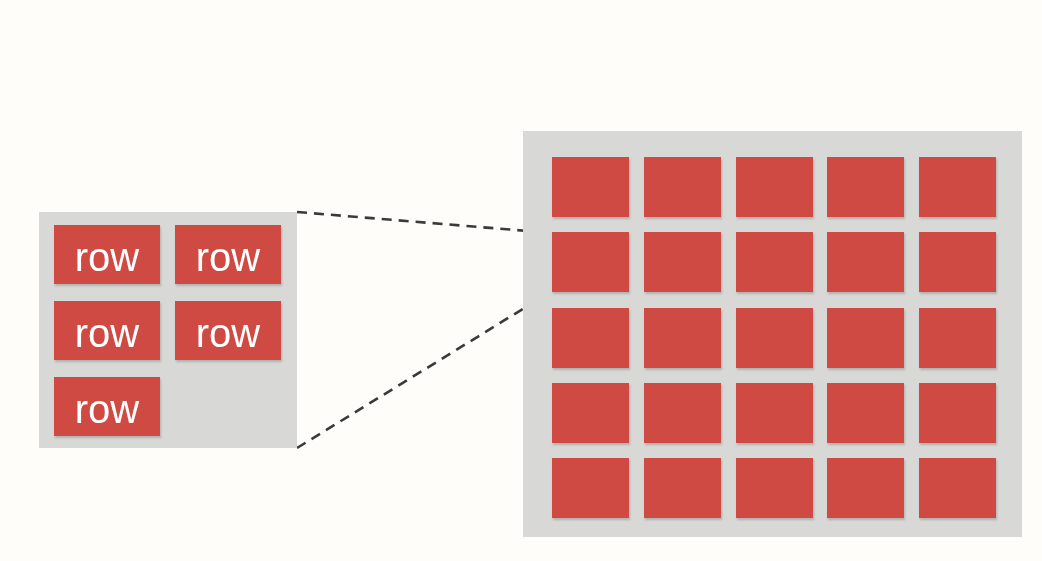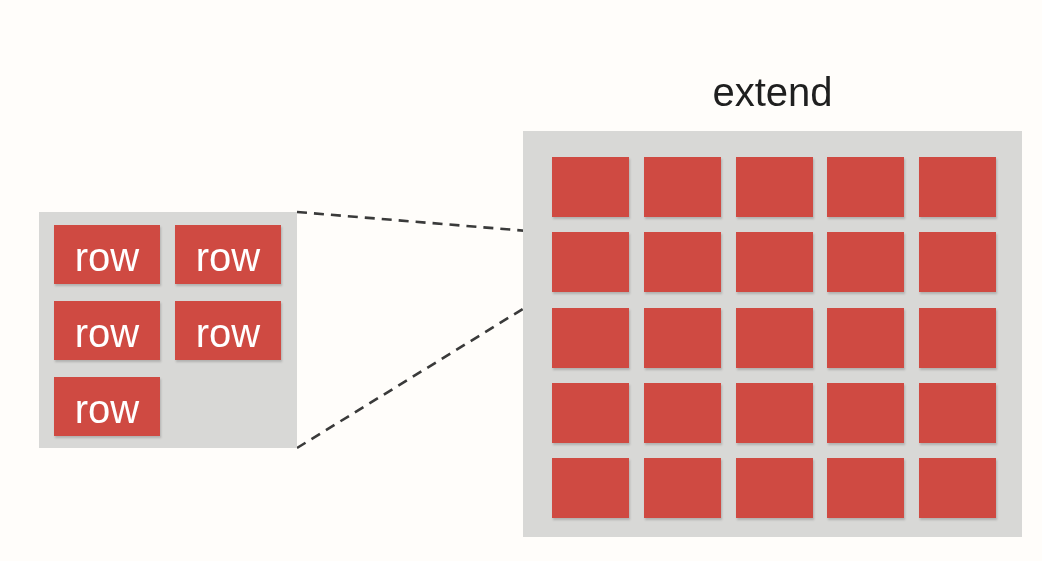--- a/index.html
+++ b/index.html
@@ -81,21 +81,20 @@
 
 
   <div id="page-grid" class="panel page-panel">
       <div class="cell page-cell">row</div>
       <div class="cell page-cell">row</div>
       <div class="cell page-cell">row</div>
       <div class="cell page-cell">row</div>
       <div class="cell page-cell">row</div>
     </div>
 
-  <div class="title extend-title">extend</div>
 
   <div id="extend-grid" class="panel extend-panel">
       <div class="cell extend-cell"></div>
       <div class="cell extend-cell"></div>
       <div class="cell extend-cell"></div>
       <div class="cell extend-cell"></div>
       <div class="cell extend-cell"></div>
       <div class="cell extend-cell"></div>
       <div class="cell extend-cell"></div>
       <div class="cell extend-cell"></div>

